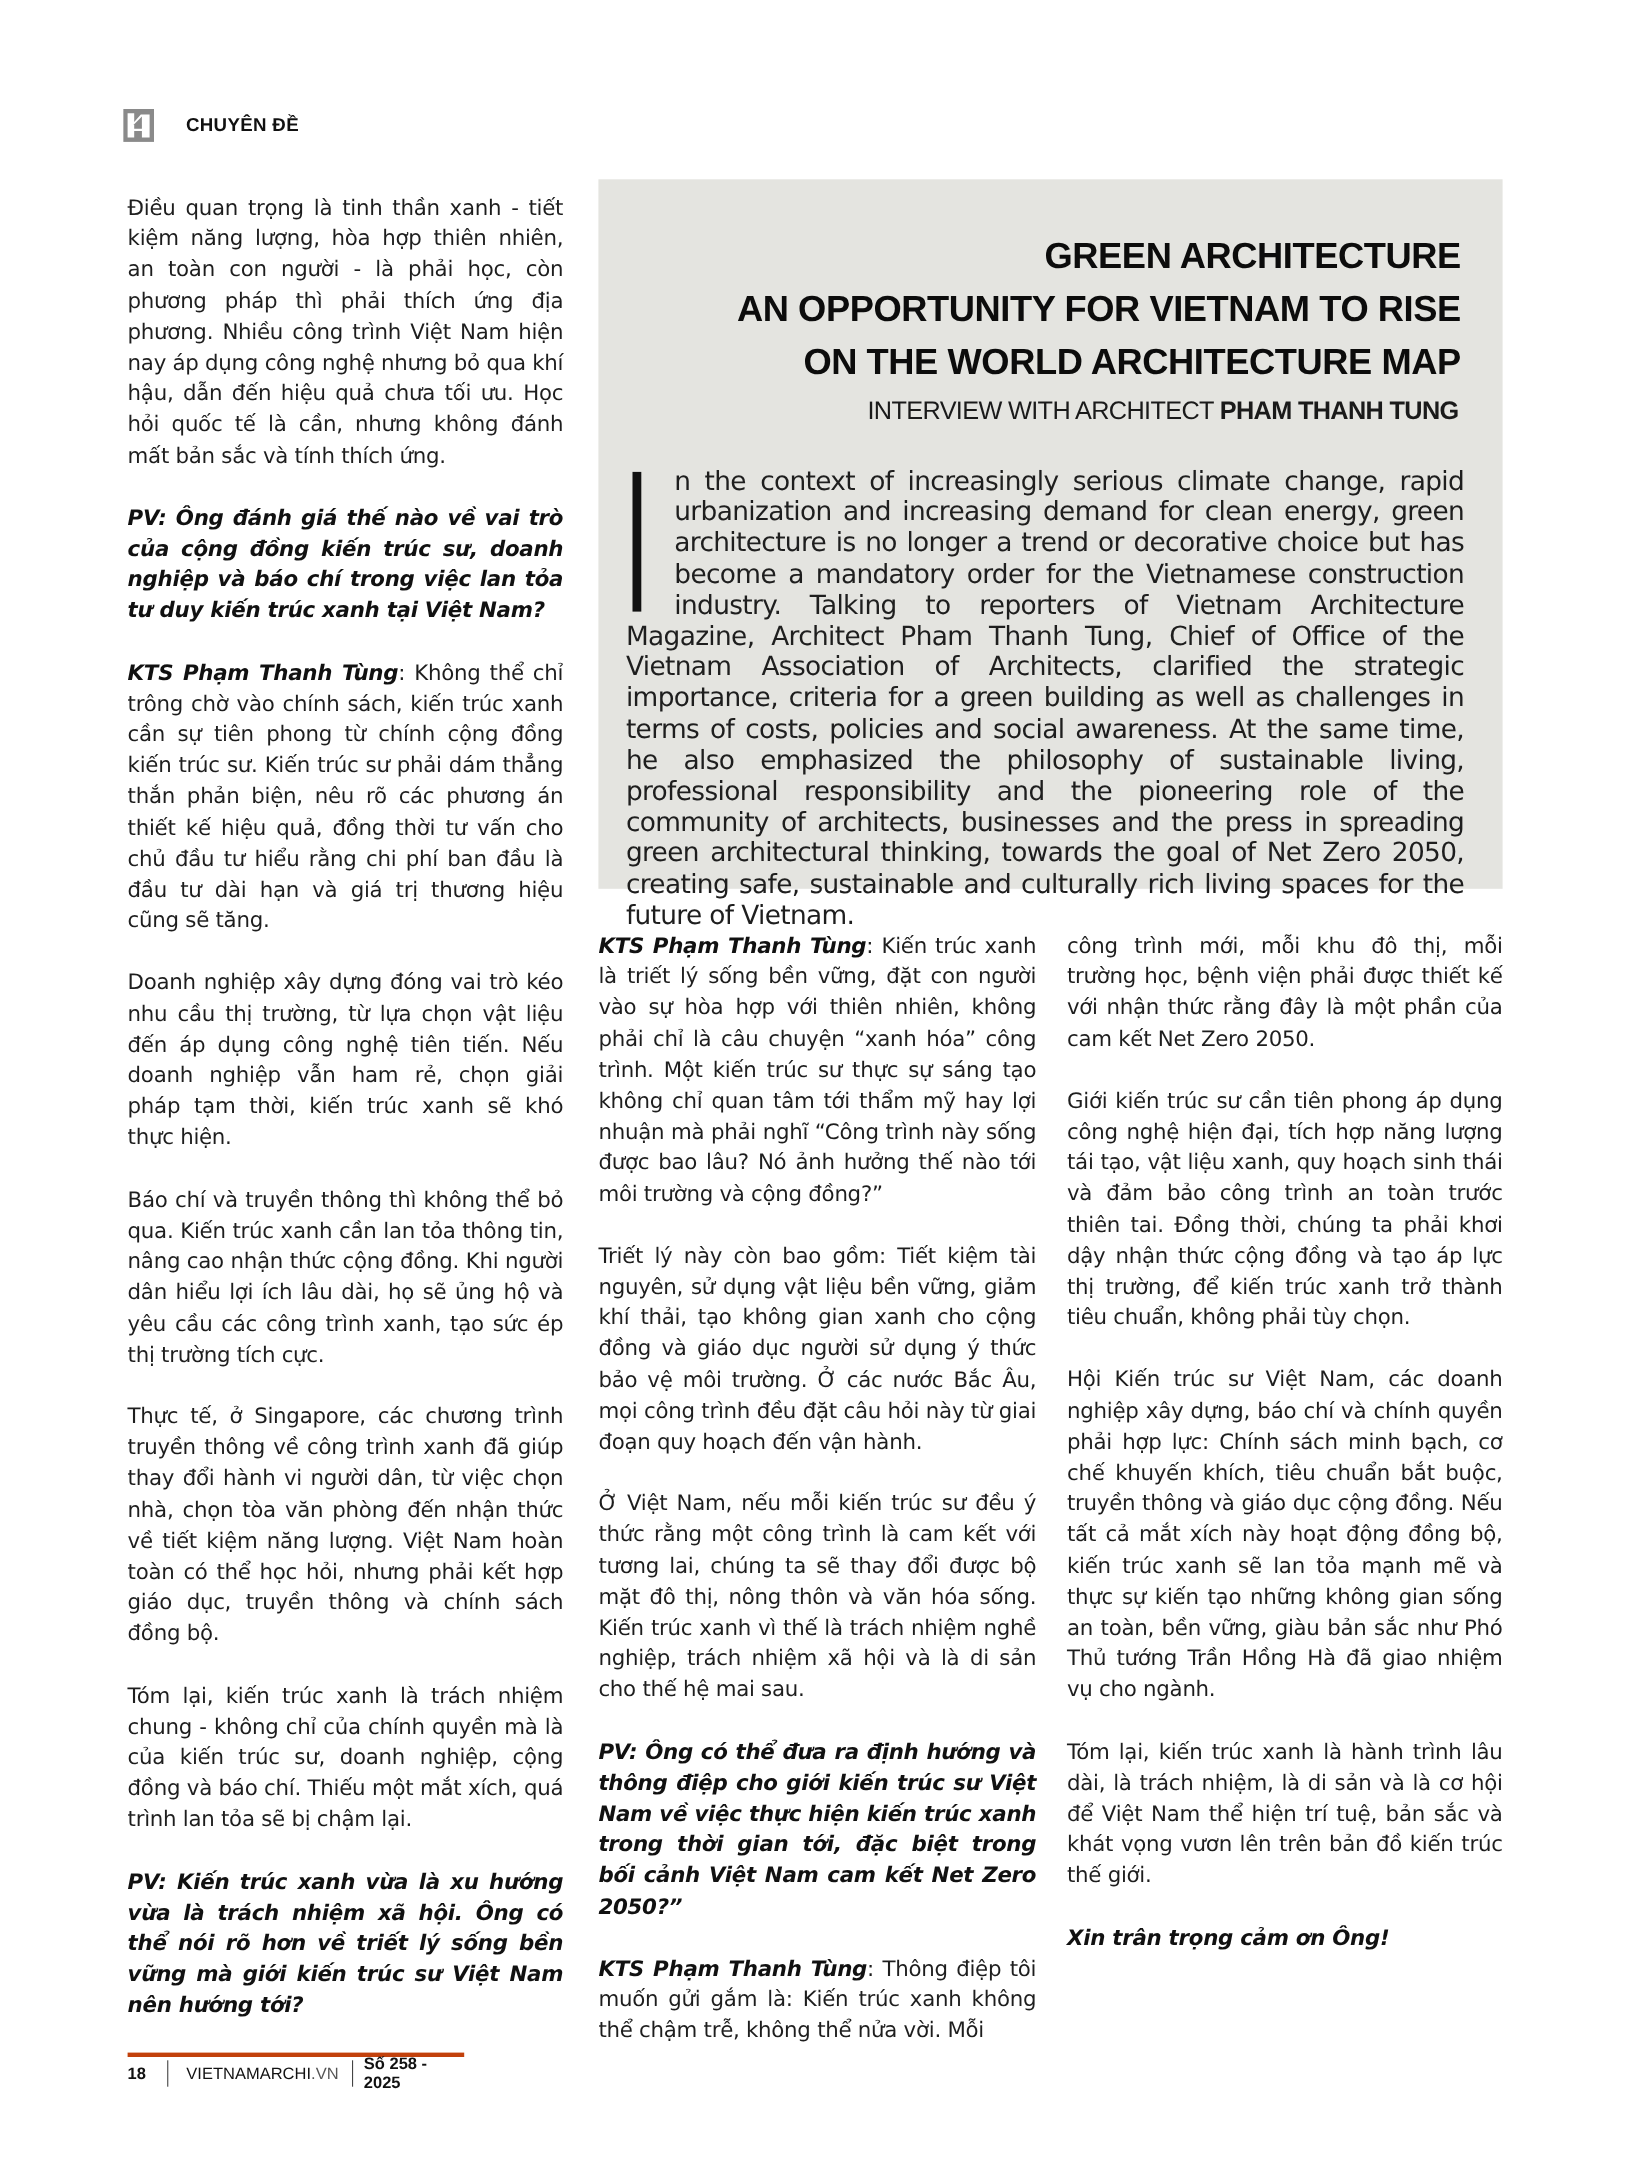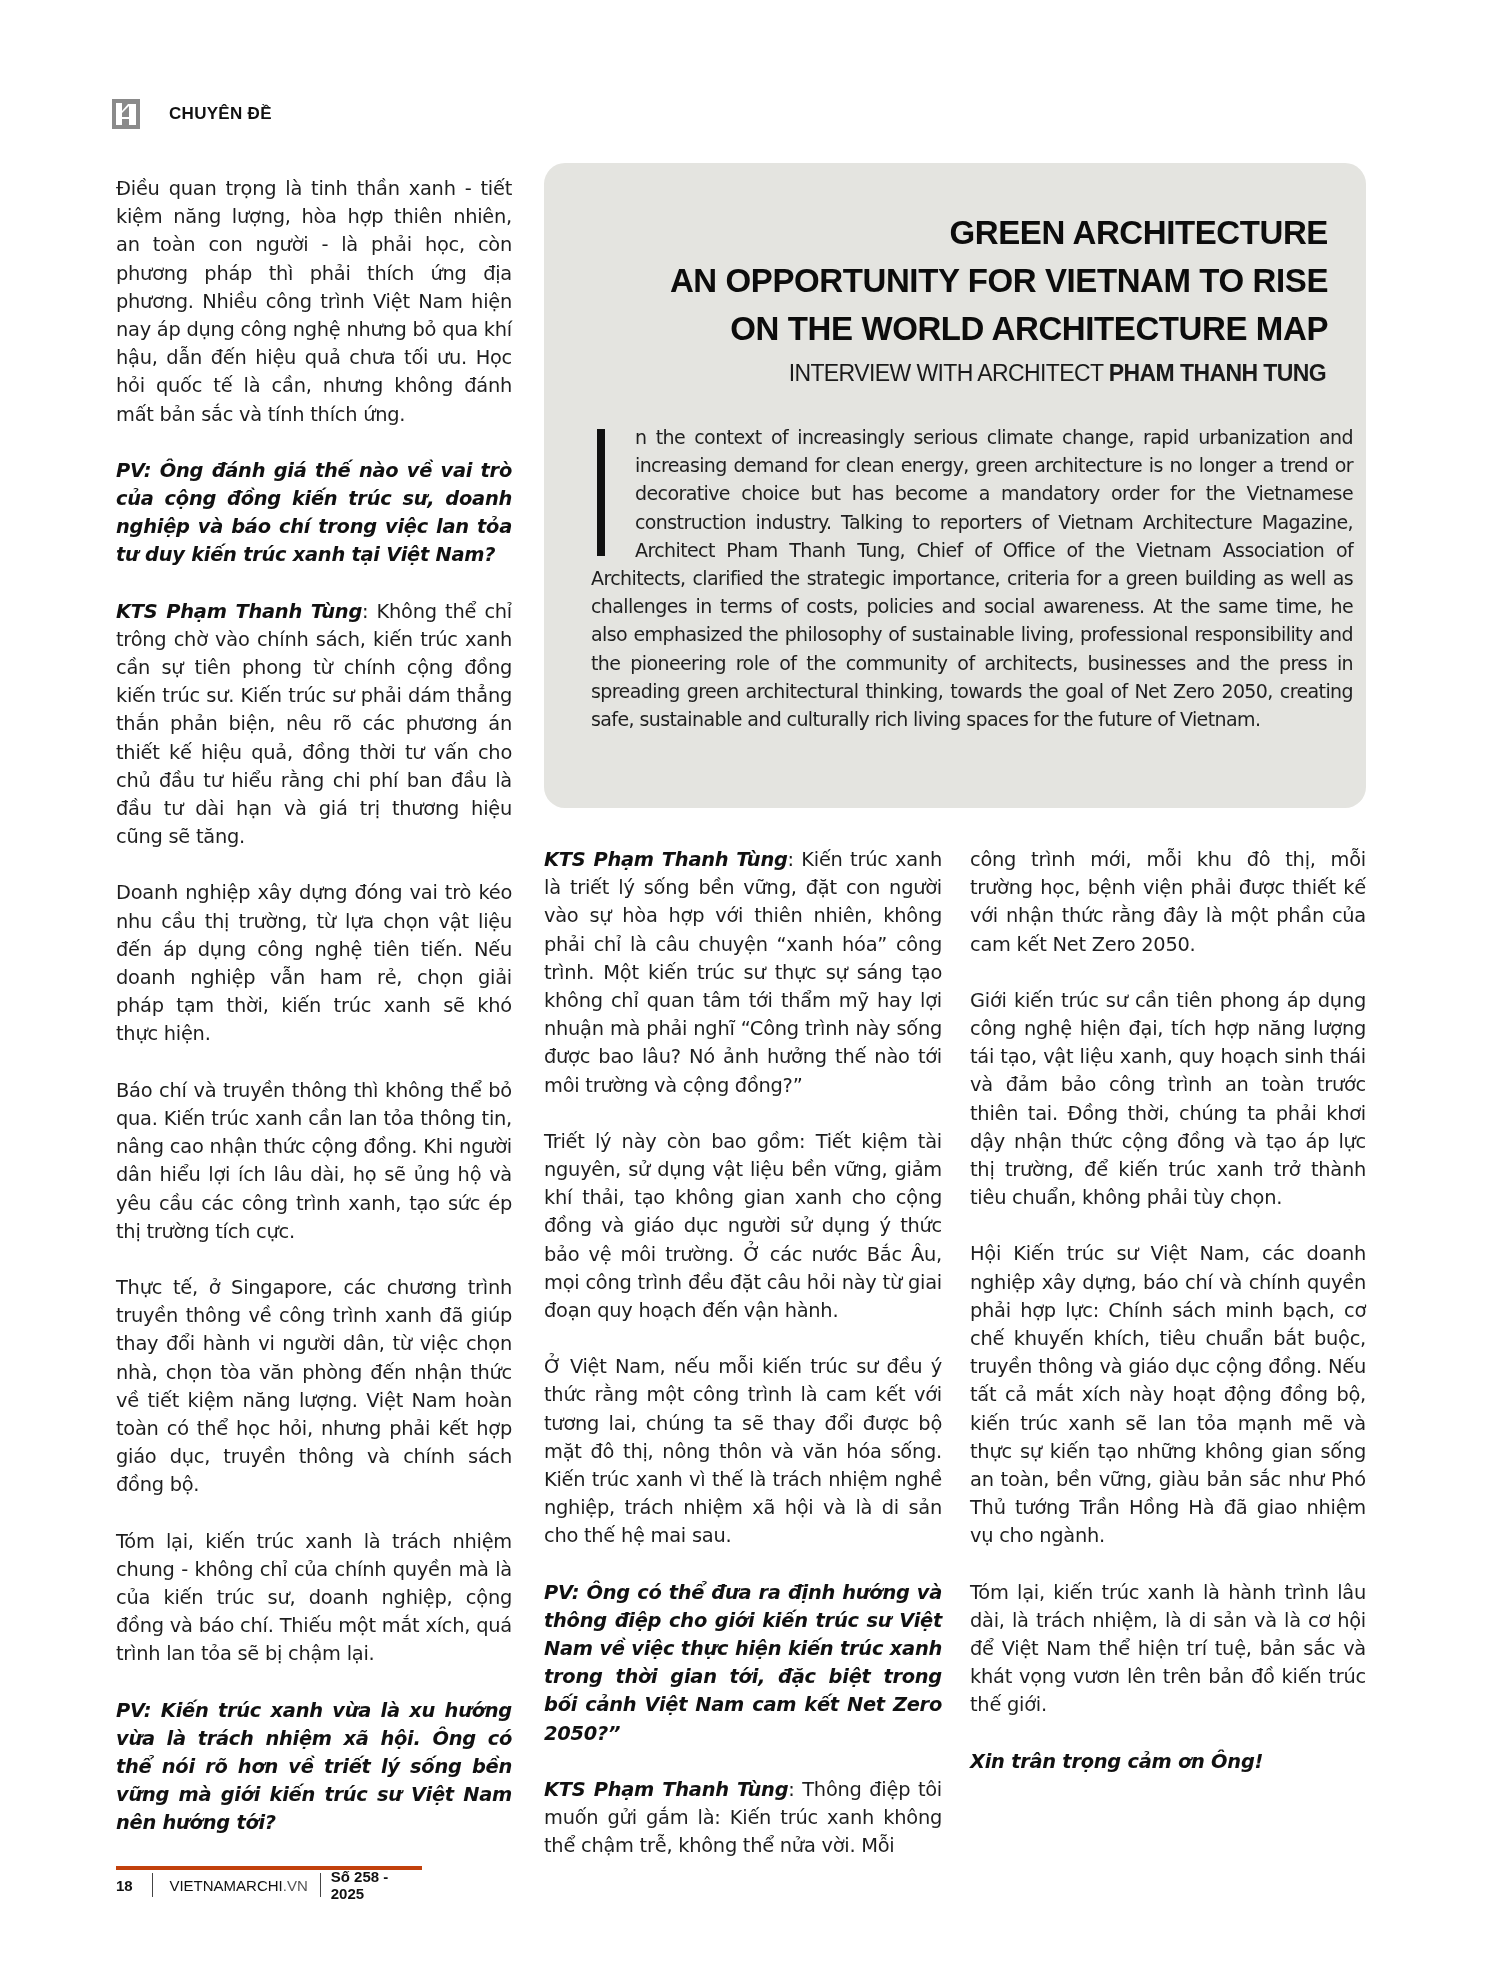--- a/index.html
+++ b/index.html
@@ -34,36 +34,35 @@
   .q { font-weight: bold; font-style: italic; color: #111; margin-top: 12px; }
   .spk { font-weight: bold; font-style: italic; color: #111; }
 
   #col1 { left: 116px; top: 175px; width: 396px; }
   #col2 { left: 544px; top: 846px; width: 398px; }
   #col3 { left: 970px; top: 846px; width: 396px; }
 
   .intro-box {
     position: absolute; left: 544px; top: 163px; width: 822px; height: 645px;
     background: #e4e4e0;
-    border-radius: 21px;
   }
   .title {
     position: absolute; right: 38px; top: 46px; text-align: right;
     font-family: "Liberation Sans", sans-serif; font-weight: bold;
     font-size: 33px; line-height: 48px; color: #0c0c0c; letter-spacing: -0.4px;
   }
   .subtitle {
     position: absolute; right: 40px; top: 197px; text-align: right;
     font-family: "Liberation Sans", sans-serif; font-size: 23px;
     letter-spacing: -0.6px; color: #1a1a1a;
   }
   .subtitle b { font-weight: bold; }
   .intro-text {
-    position: absolute; left: 47px; top: 260px; width: 762px;
-    font-family: "DejaVu Sans", sans-serif; font-size: 19px; line-height: 28.2px;
+    position: absolute; left: 25px; top: 260px; width: 762px;
+    font-family: "DejaVu Sans", sans-serif; font-size: 24px; line-height: 28.2px;
     text-align: justify; color: #1e1e1e; letter-spacing: -0.6px;
   }
   .dropcap {
     float: left; width: 8px; height: 127px; background: #111;
     margin: 6px 30px 0 6px;
   }
 
   .footer {
     position: absolute; left: 116px; top: 1866px; width: 306px;
     border-top: 4px solid #c2410c;

